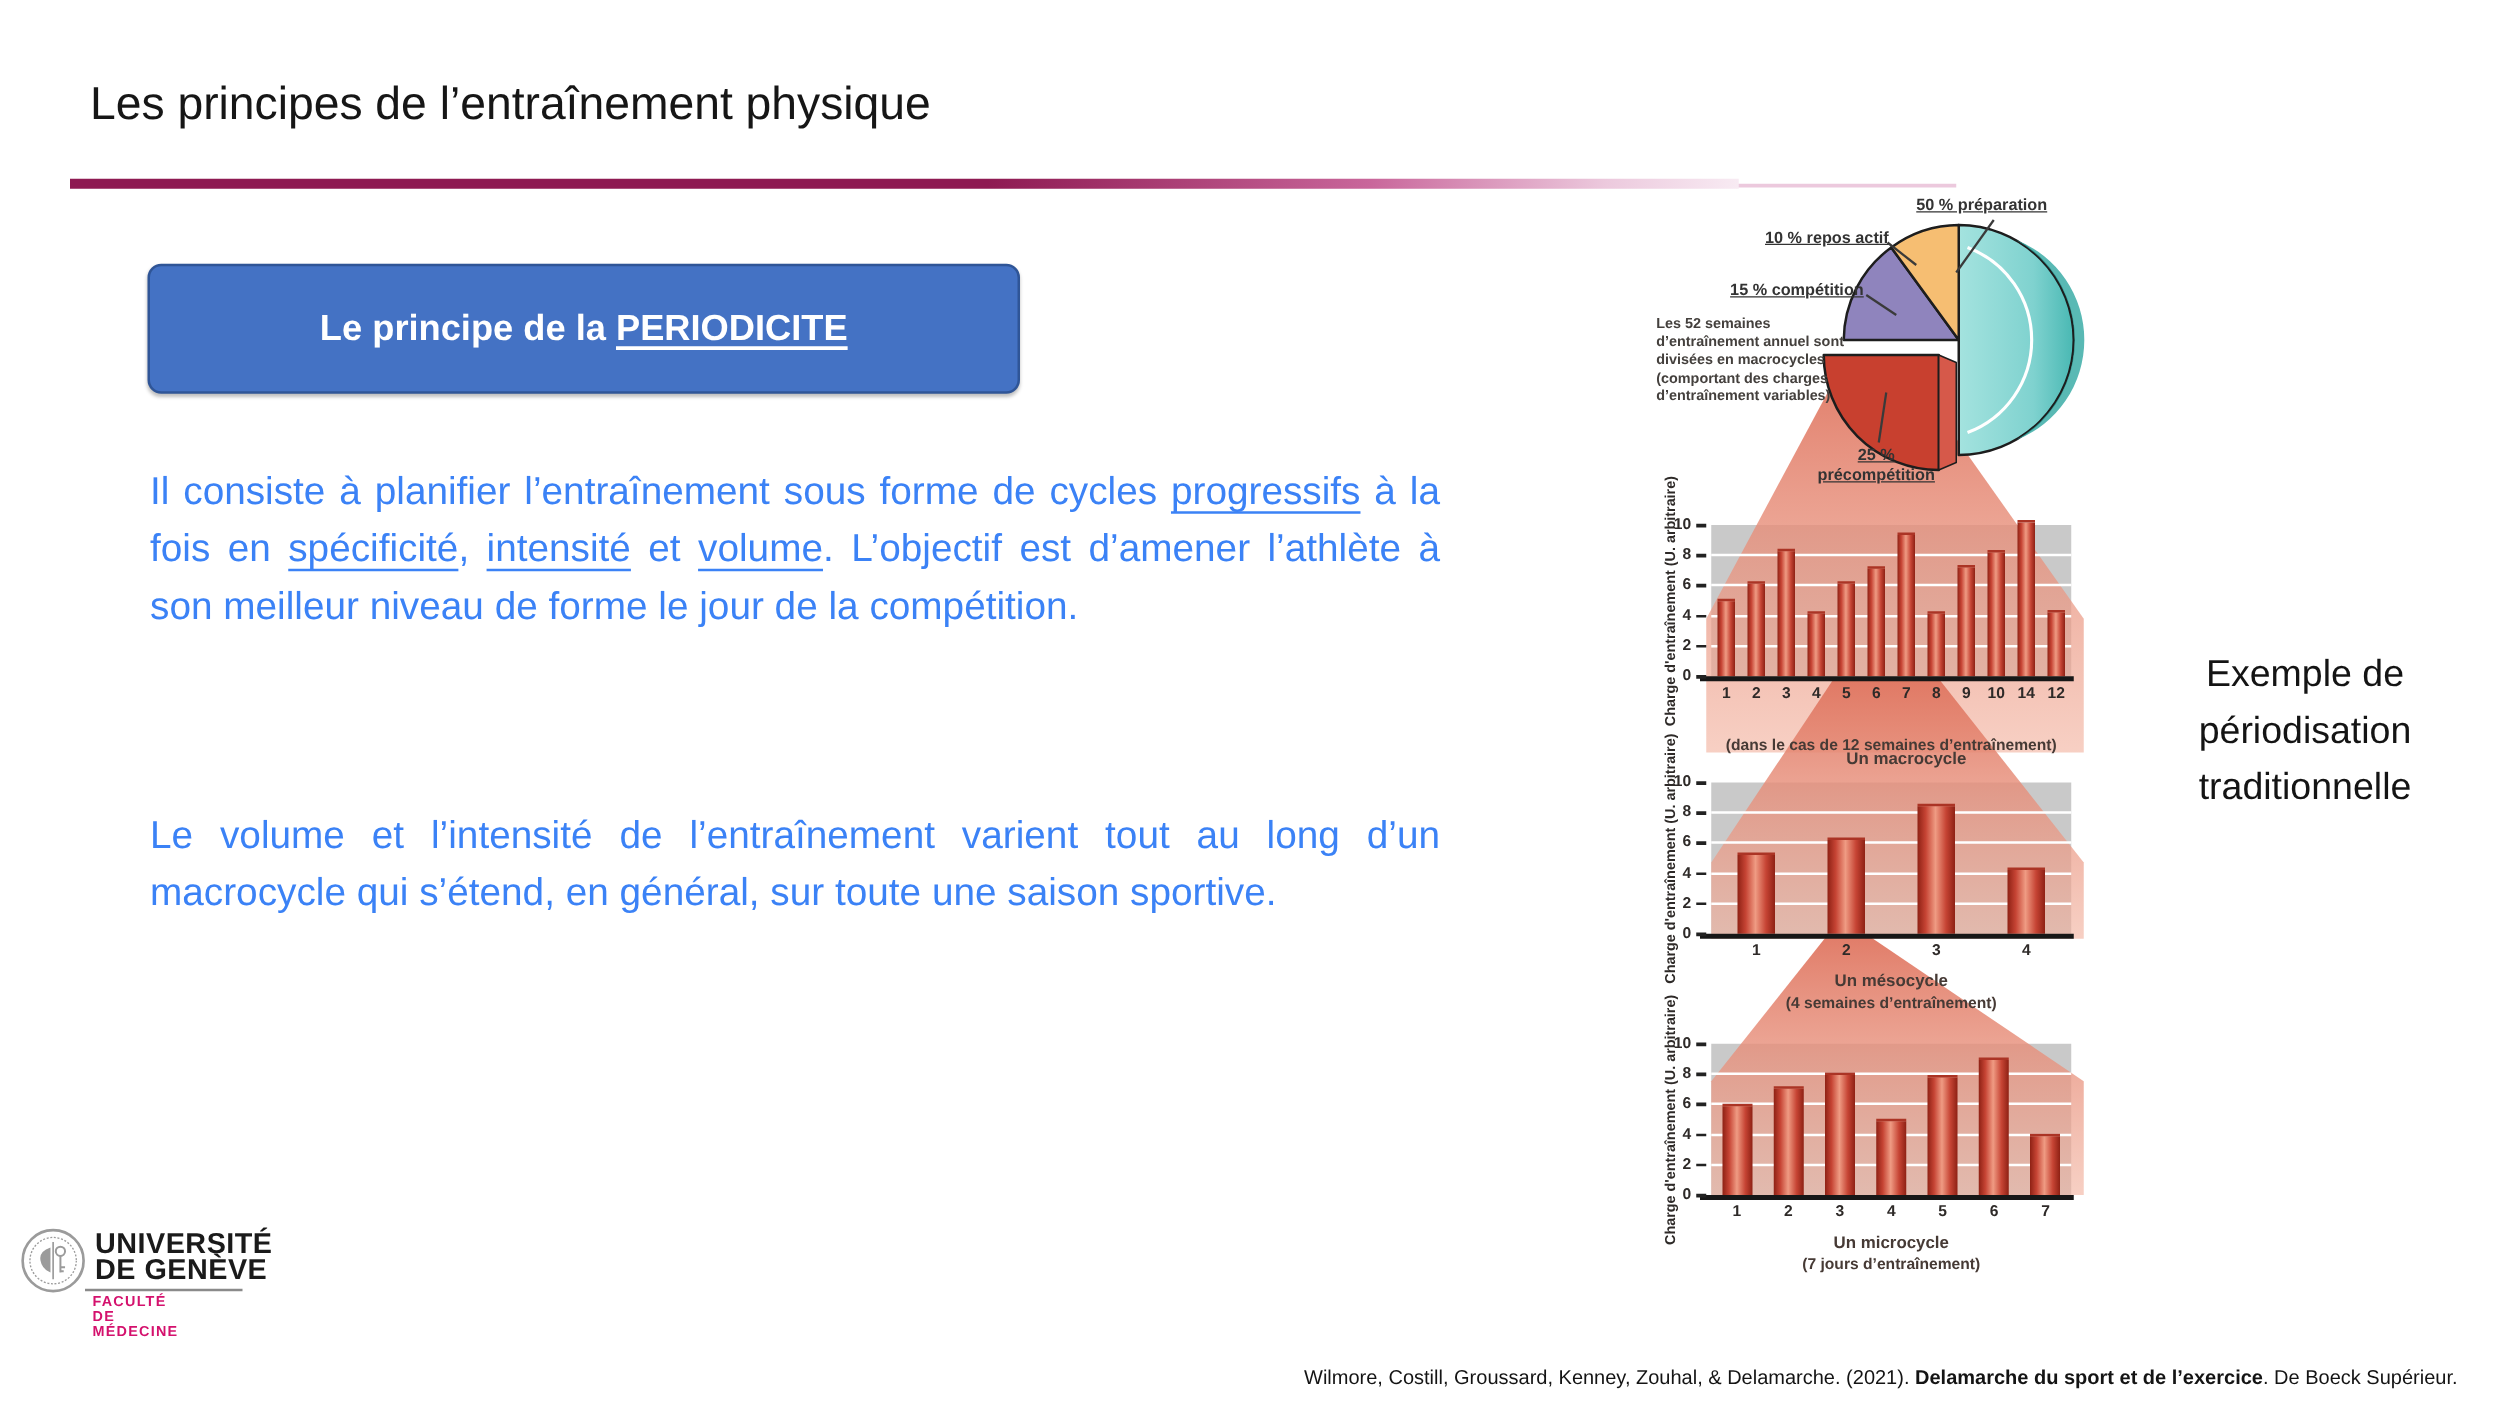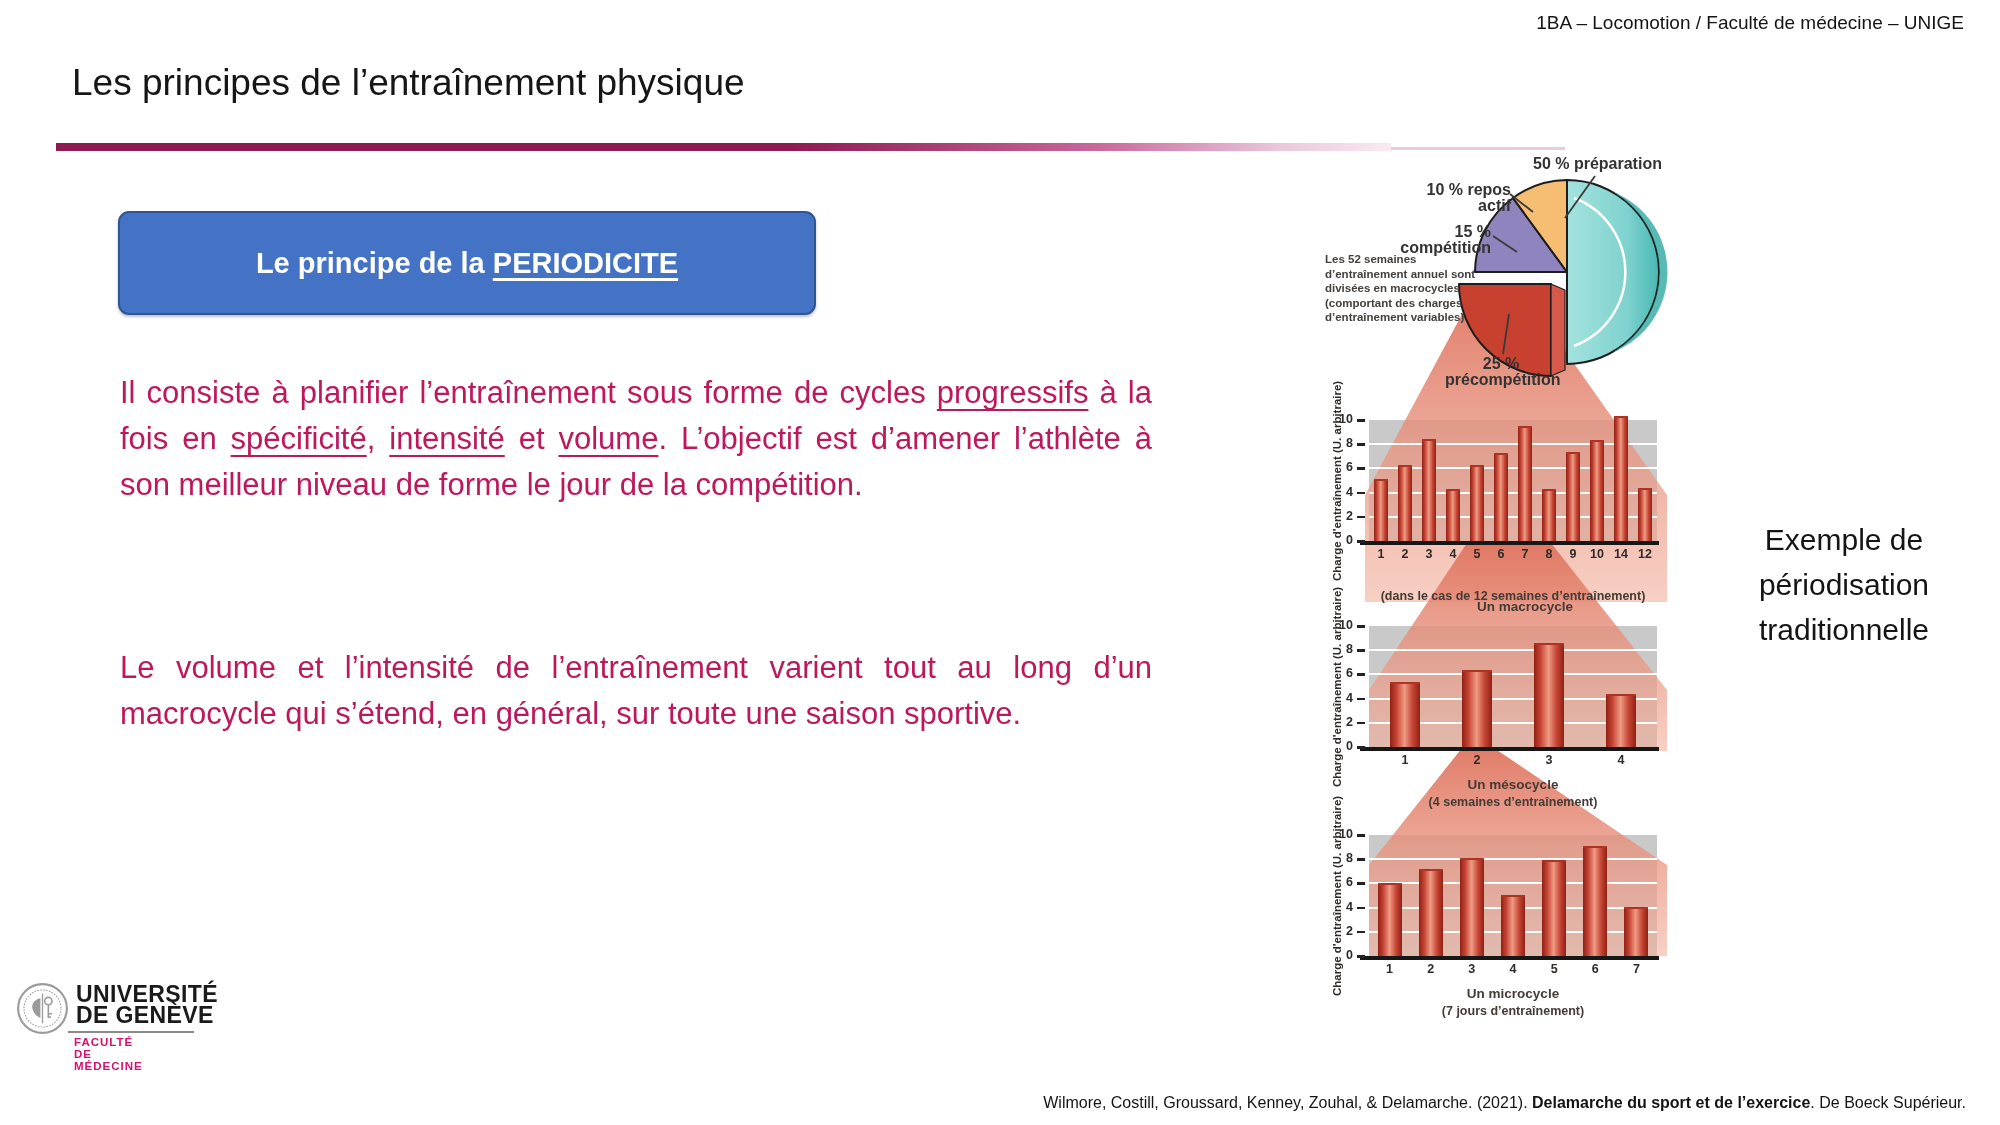--- a/index.html
+++ b/index.html
@@ -14,32 +14,32 @@
   .rule{position:absolute;left:56px;top:143px;width:1335px;height:8px;
     background:linear-gradient(to right,var(--accent) 0%,var(--accent) 55%,#c9679b 78%,#ecc9dd 92%,#f8ebf3 100%);}
   
   .pbox{position:absolute;left:118px;top:211px;width:694px;height:100px;
     background:var(--box-blue);border:2px solid var(--box-border);border-radius:11px;
     display:flex;align-items:center;justify-content:center;
     color:#fff;font-size:29px;font-weight:700;box-shadow:0 2px 3px rgba(0,0,0,.25);}
   .pbox .u2{text-decoration:underline;text-decoration-thickness:2.5px;text-underline-offset:5px;}
   
   .para{position:absolute;left:120px;width:1032px;font-size:31px;line-height:46px;
-    color:#be185d;text-align:justify;}
+    color:#3b82f6;text-align:justify;}
   .para .u{text-decoration:underline;text-decoration-thickness:2px;text-underline-offset:6px;}
   #p1{top:370px;}
   #p2{top:645px;}
   
   .side-caption{position:absolute;left:1712px;top:517px;width:264px;text-align:center;
     font-size:30px;line-height:45px;color:#141414;}
   
   #figure{position:absolute;left:1295px;top:150px;width:410px;height:900px;}
   #figure-art{position:absolute;left:0;top:0;z-index:2;pointer-events:none;}
   .fig-text{position:absolute;z-index:6;color:#3b332f;}
-  .pie-label{font-size:16px;font-weight:600;color:#333;line-height:16px;}
+  .pie-label{font-size:13px;font-weight:600;color:#333;line-height:16px;text-decoration:underline;}
   .pie-ann{font-size:11.5px;line-height:14.5px;color:#44403d;font-weight:600;}
   .plot{position:absolute;background:#c9c9c9;}
   .plot::after{content:'';position:absolute;left:-9px;right:-2px;bottom:-4px;height:4px;
     background:#171717;z-index:5;}
   .gridline{position:absolute;left:0;right:0;height:2px;background:#ffffff;z-index:3;}
   .bar{position:absolute;bottom:0;transform:translateX(-50%);z-index:4;
     background:linear-gradient(90deg,#8e2114 0%,#c64434 22%,#ef9b83 48%,#c64434 76%,#8e2114 100%);
     border-top:2px solid #ab3425;}
   .yticks{position:absolute;z-index:6;}
   .ytick{position:absolute;right:12px;width:34px;text-align:right;
@@ -67,21 +67,20 @@
   .hug-text{position:absolute;left:152px;top:16px;font-size:21px;line-height:23px;color:#7d7d7d;}
   
   .citation{position:absolute;right:34px;top:1094px;font-size:16px;color:#141414;}
   .citation .b{font-weight:700;}
 </style>
 </head>
 <body>
 
 <div id="slide">
 
-  <div class="hdr">1BA – Locomotion / Faculté de médecine – UNIGE</div>
   <div class="title">Les principes de l’entraînement physique</div>
   <div class="rule-ext"></div>
   <div class="rule"></div>
 
   <div class="pbox">
     <span><span>Le principe de la </span><span class="u2">PERIODICITE</span></span>
   </div>
 
   <div id="p1" class="para"><span>Il consiste à planifier l’entraînement sous forme de cycles </span><span class="u">progressifs</span><span> à la fois en </span><span class="u">spécificité</span><span>, </span><span class="u">intensité</span><span> et </span><span class="u">volume</span><span>. L’objectif est d’amener l’athlète à son meilleur niveau de forme le jour de la compétition.</span></div>
   <div id="p2" class="para">Le volume et l’intensité de l’entraînement varient tout au long d’un macrocycle qui s’étend, en général, sur toute une saison sportive.</div>

